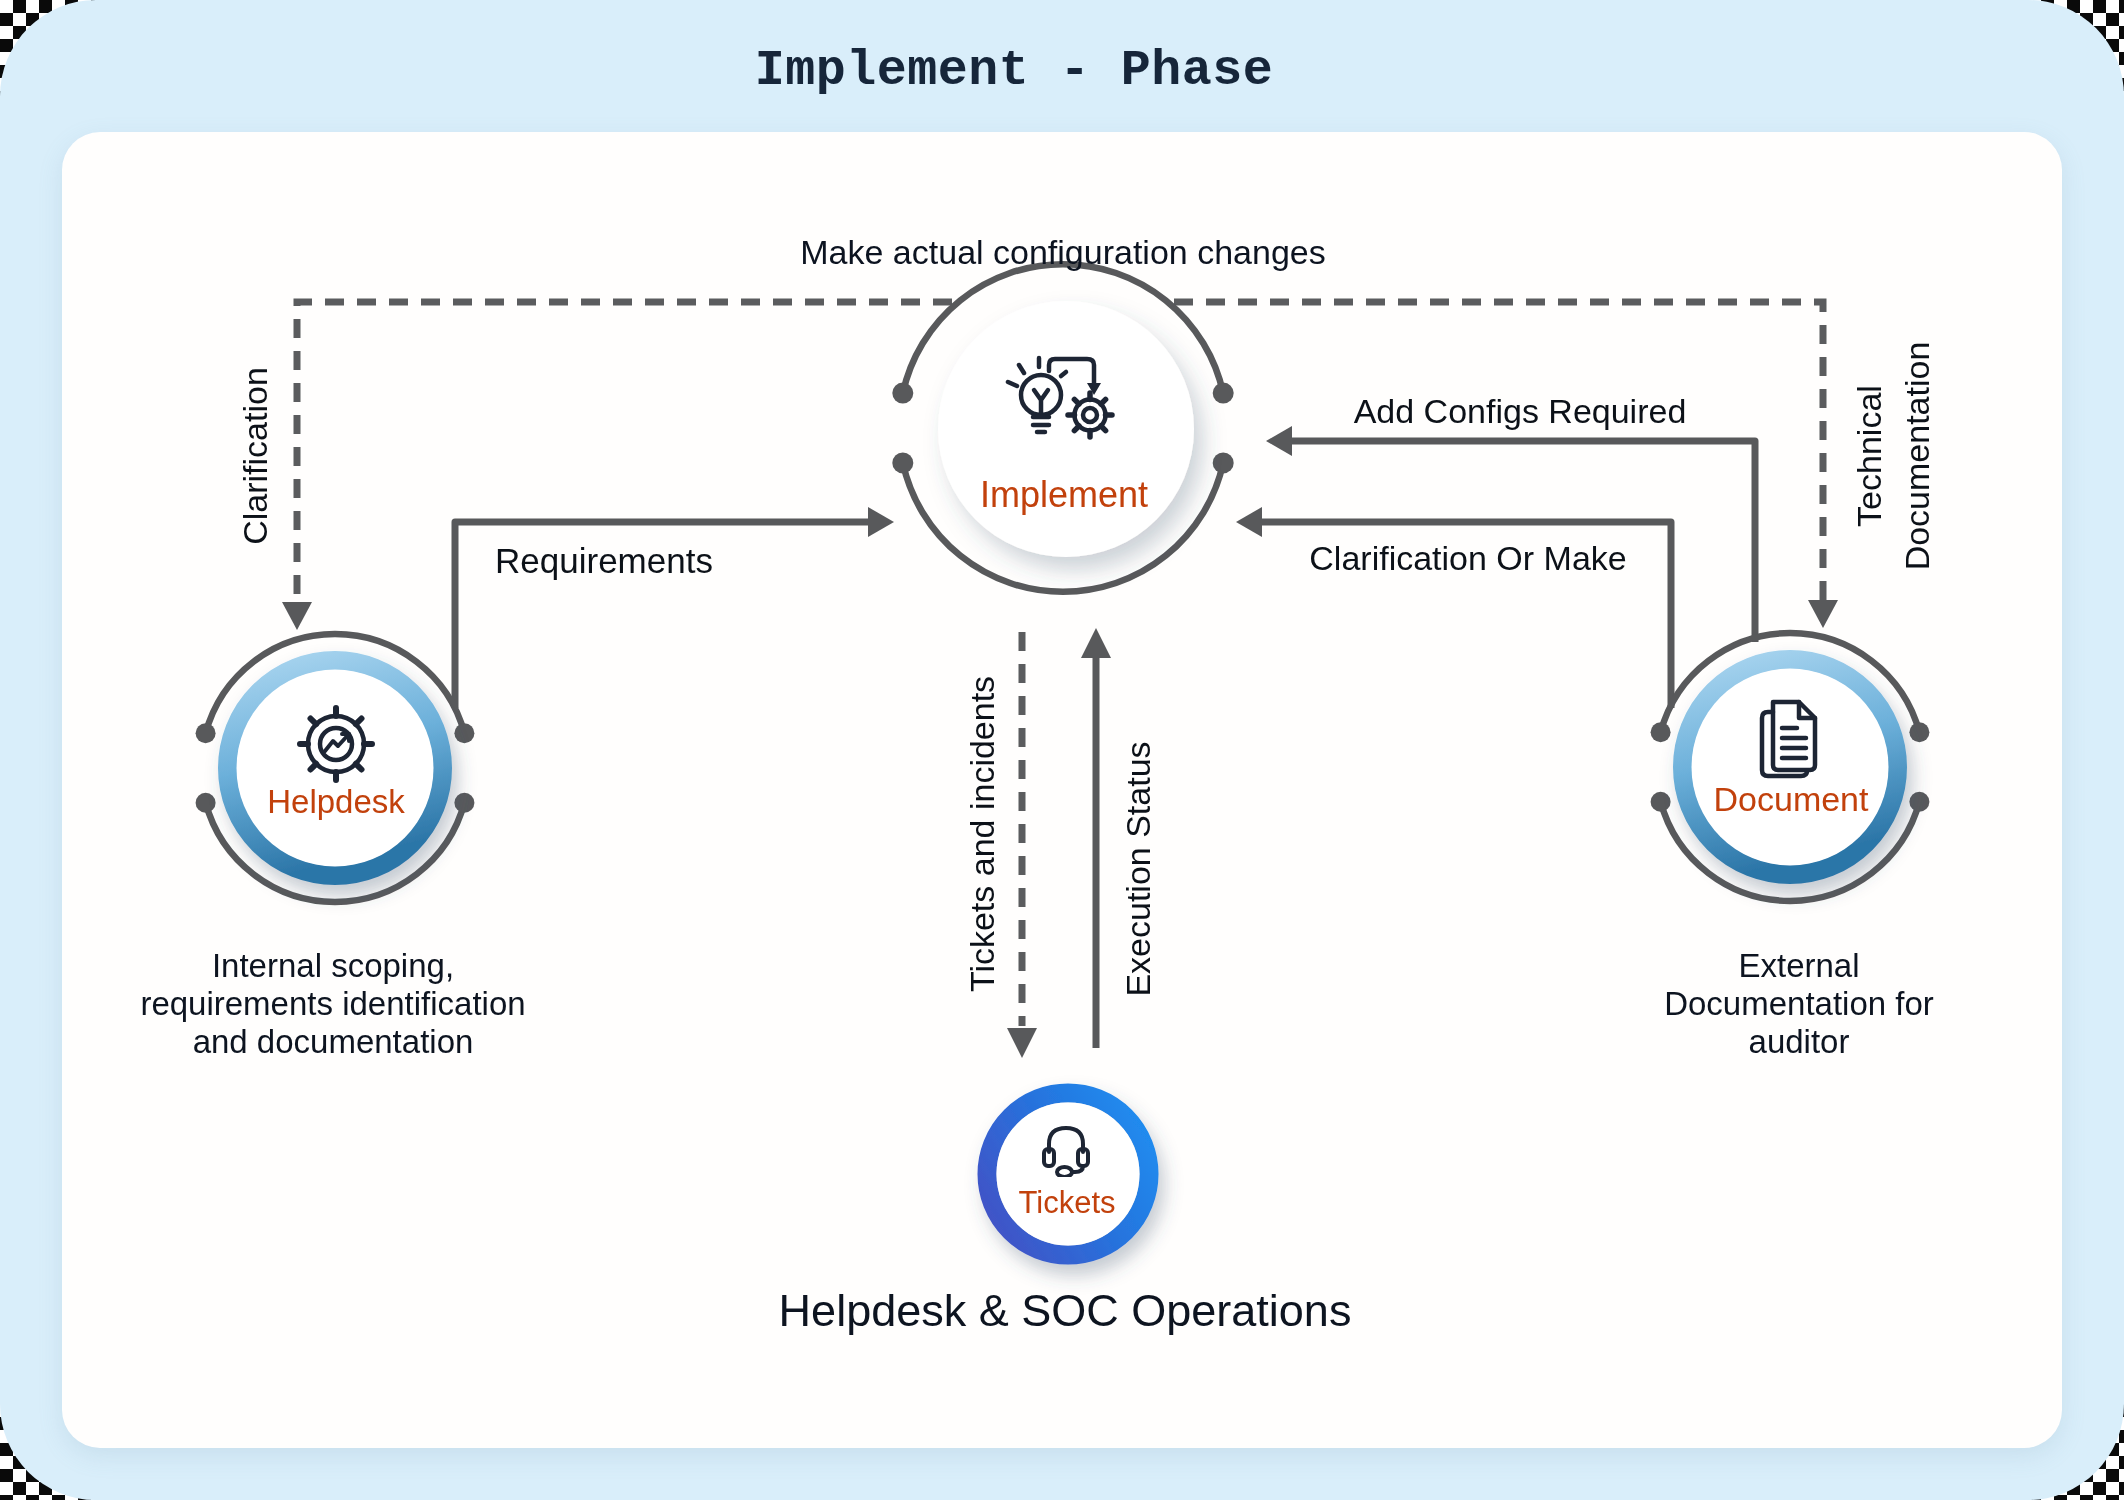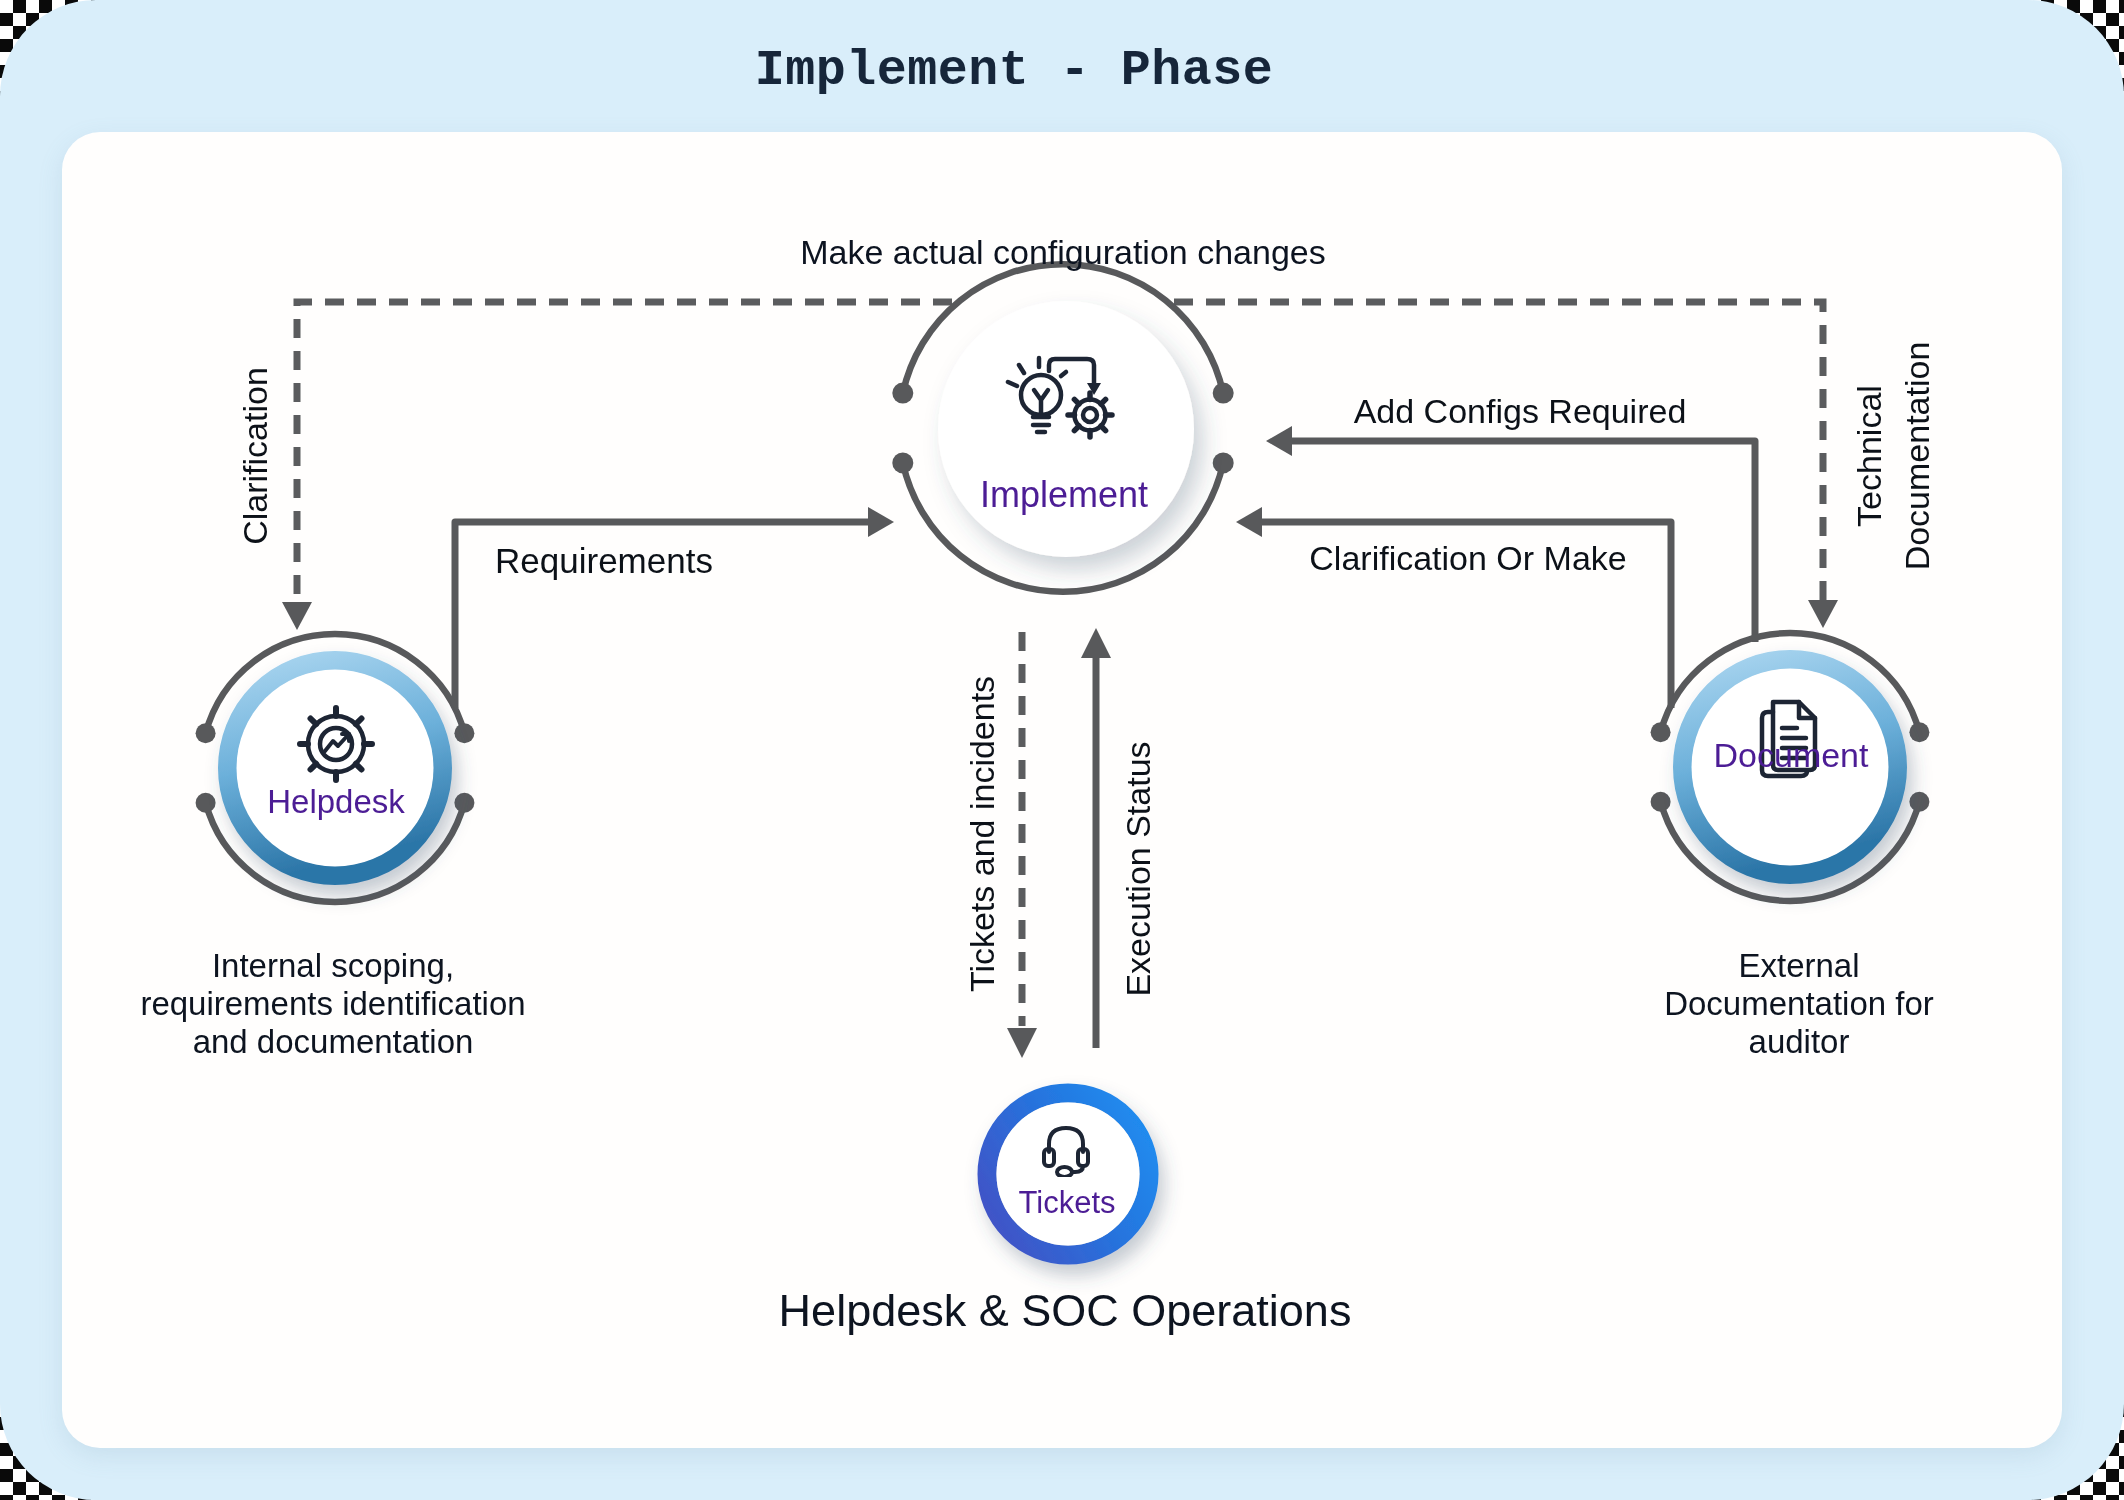--- a/index.html
+++ b/index.html
@@ -20,21 +20,21 @@
   #art{position:absolute;left:0;top:0;}
   .lbl{
     position:absolute;transform:translate(-50%,-50%);
     color:#0c1320;white-space:nowrap;line-height:1.35;
   }
   .pre{white-space:pre-line;text-align:center;}
   .rot{transform:translate(-50%,-50%) rotate(-90deg);}
   .title{font-size:50px;font-weight:800;color:#16263a;letter-spacing:.5px;font-family:Liberation Mono, monospace;}
   .note{font-size:34px;font-weight:500;margin-top:24px;}
   .edge{font-size:34px;font-weight:500;color:#0c1118;}
-  .node-label{font-weight:500;color:#4c1d95;}
+  .node-label{font-weight:500;color:#c2410c;}
   .caption{font-size:33px;font-weight:500;line-height:38px;color:#0d1420;}
   .icon{position:absolute;transform:translate(-50%,-50%);}
 </style>
 </head>
 <body>
 
 <div id="bg-blue"></div>
 <div id="card"></div>
 
 <svg id="art" width="2124" height="1500" viewBox="0 0 2124 1500">
@@ -175,21 +175,21 @@
   <path d="M 47 47 Q 47 53 39 53 H 36"></path>
   <ellipse cx="28.5" cy="53" rx="7.5" ry="5"></ellipse>
 </svg>
 
 <div class="lbl title" style="left:1014px;top:71px">Implement - Phase</div>
 
 <div class="lbl note" style="left:1063px;top:229px">Make actual configuration changes</div>
 
 <div class="lbl node-label" style="left:1064px;top:495px;font-size:36px">Implement</div>
 <div class="lbl node-label" style="left:336px;top:802px;font-size:33px">Helpdesk</div>
-<div class="lbl node-label" style="left:1791px;top:756px;font-size:34px">Document</div>
+<div class="lbl node-label" style="left:1791px;top:800px;font-size:34px">Document</div>
 <div class="lbl node-label" style="left:1067px;top:1203px;font-size:31px">Tickets</div>
 
 <div class="lbl caption pre" style="left:333px;top:1004px">Internal scoping,
 requirements identification
 and documentation</div>
 <div class="lbl caption pre" style="left:1799px;top:1004px">External
 Documentation for
 auditor</div>
 <div class="lbl caption" style="left:1065px;top:1311px;font-size:45px">Helpdesk &amp; SOC Operations</div>
 

